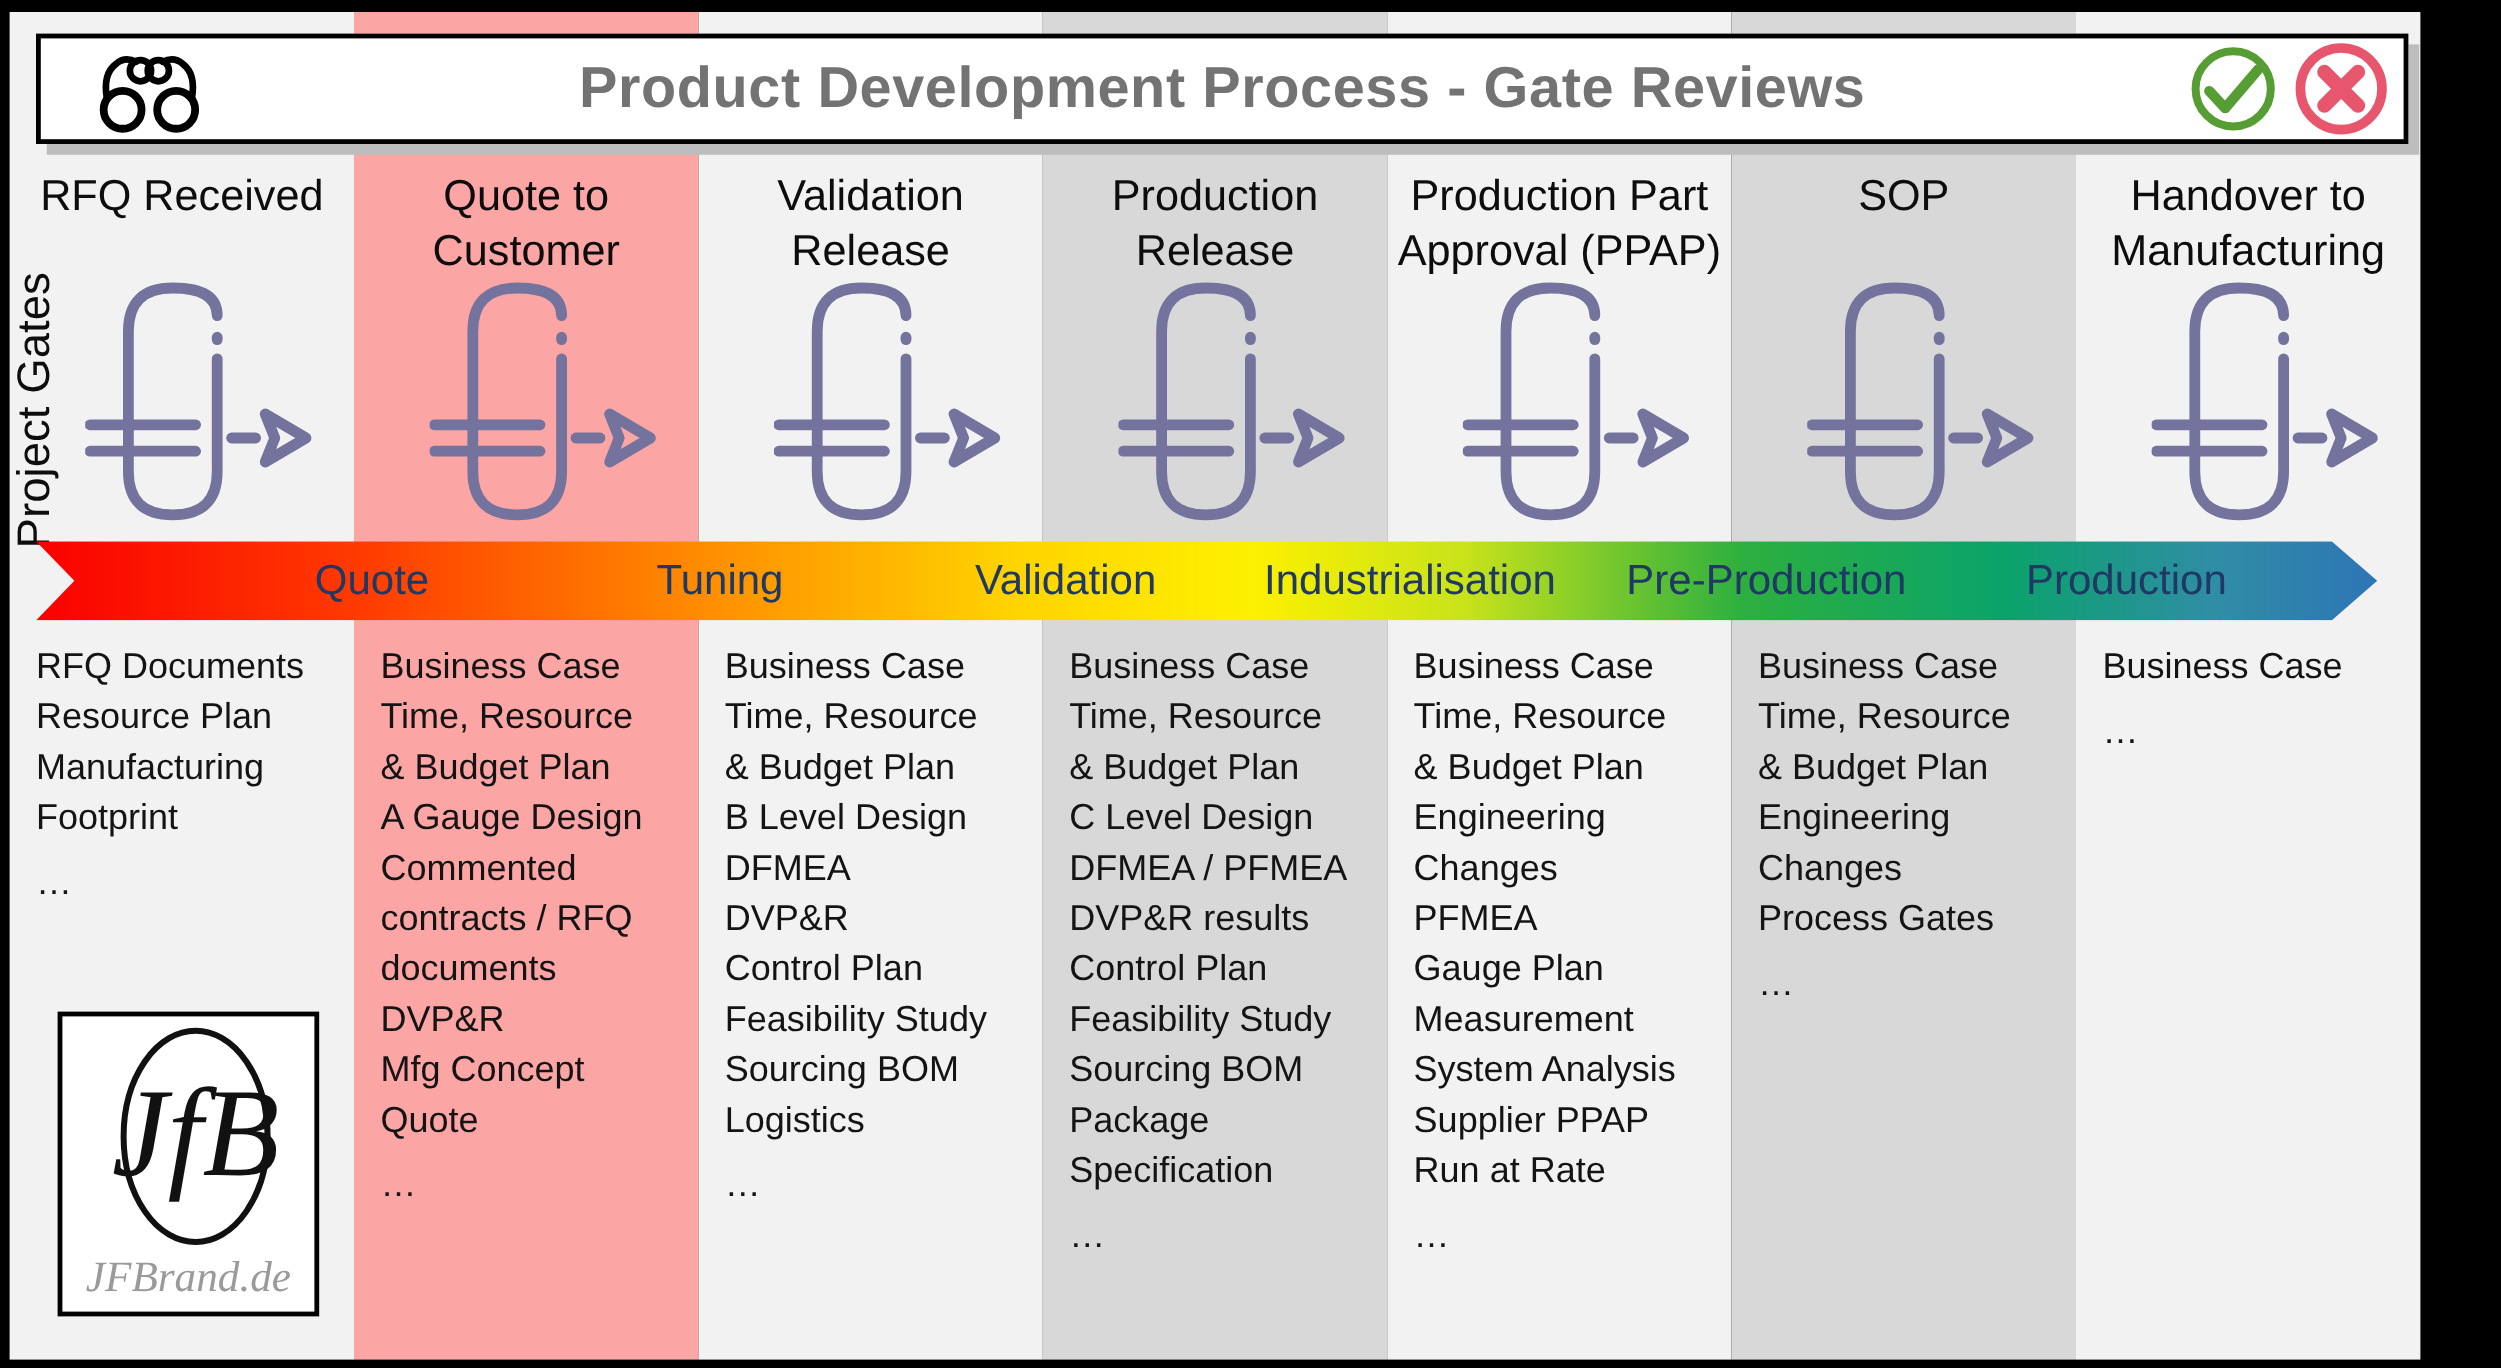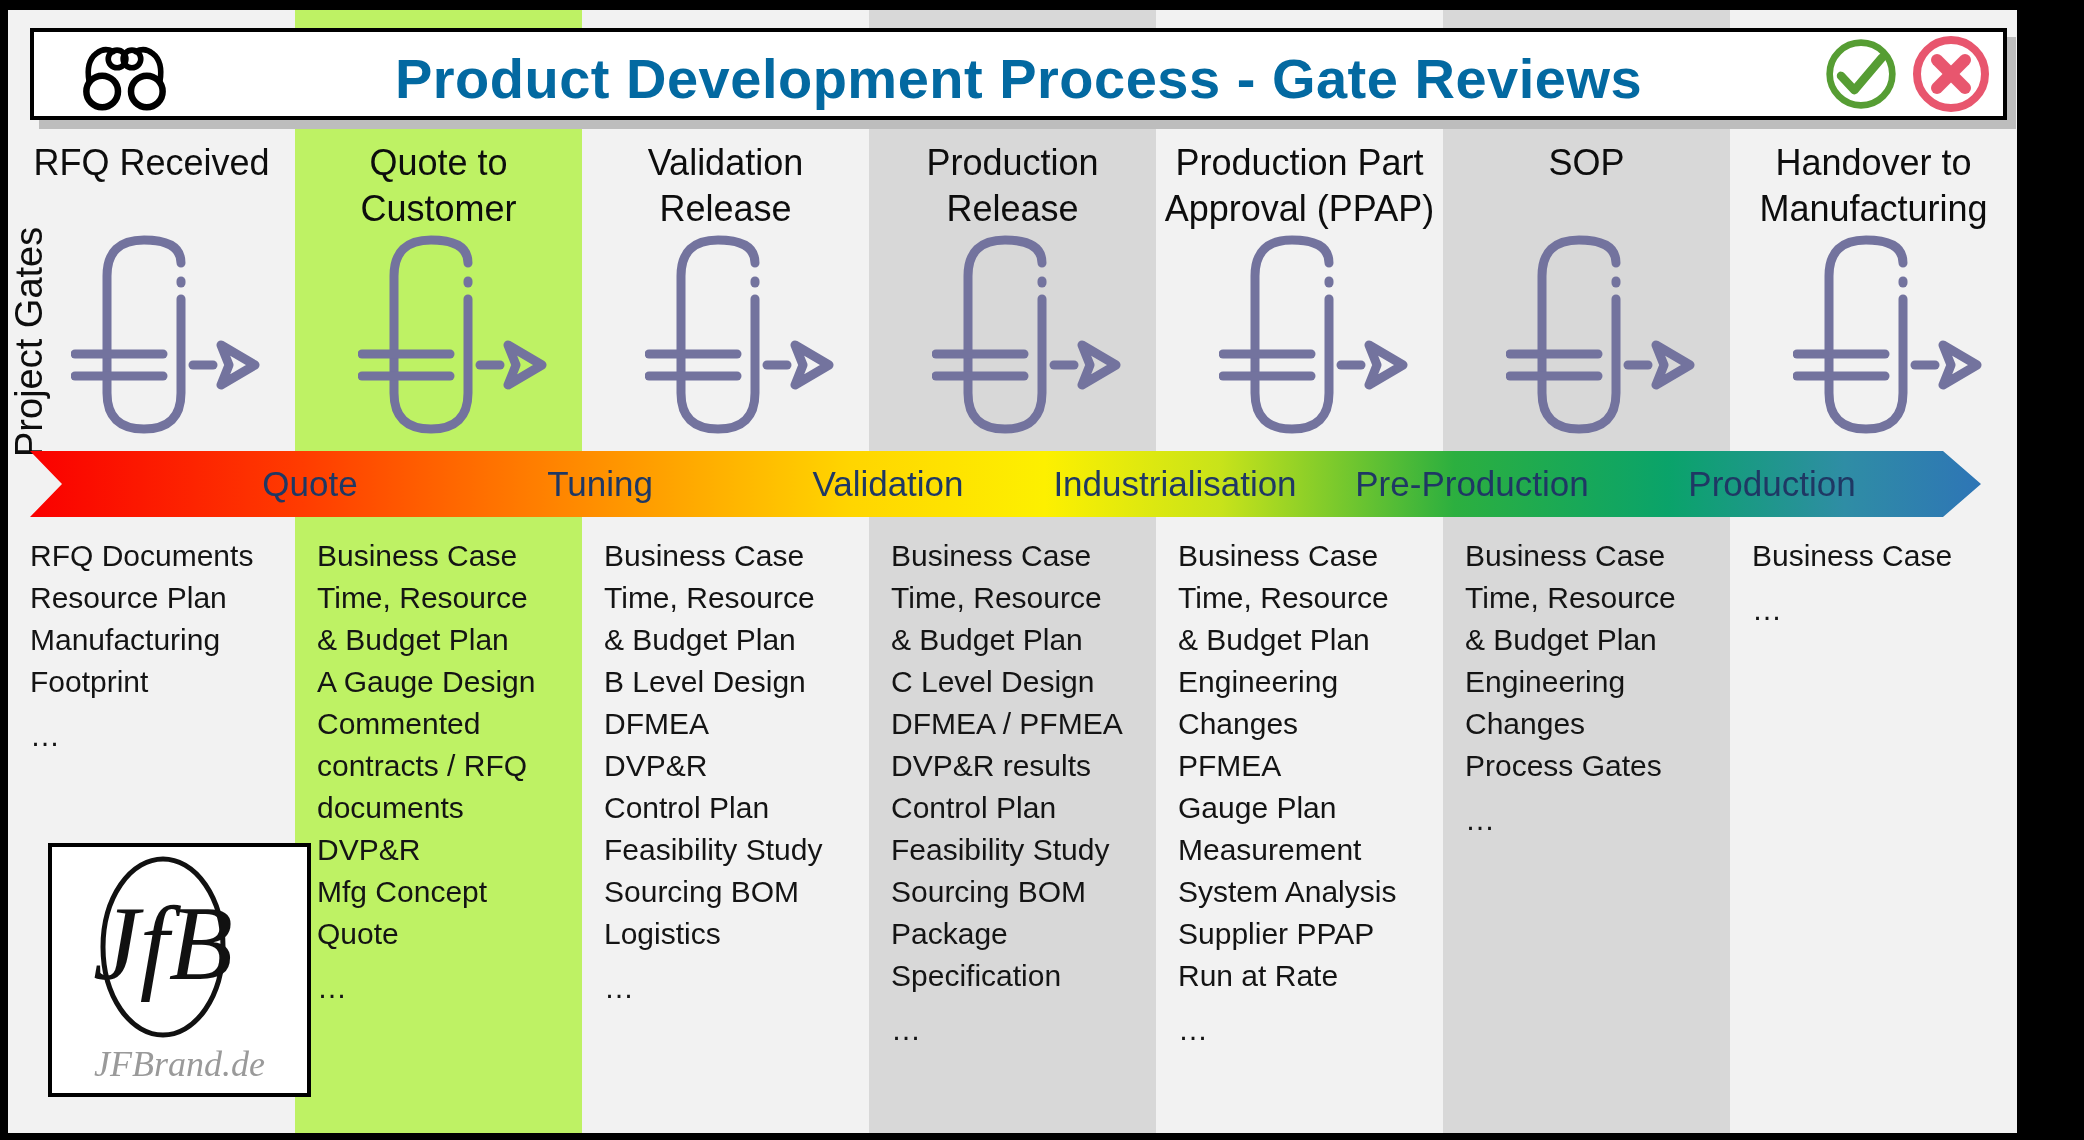--- a/index.html
+++ b/index.html
@@ -11,34 +11,34 @@
                   color:#0d0d0d;white-space:pre-line;}
   .gate{height:200px;display:flex;justify-content:center;transform:translateX(14px);}
   .gate svg{display:block;}
   .items{margin-top:100px;padding-left:22px;padding-right:6px;font-size:30px;line-height:42px;
          color:#141414;}
   .items div{white-space:pre-line;}
   .more{padding-left:22px;margin-top:16px;font-size:30px;color:#141414;}
   
   .header{position:absolute;left:30px;top:28px;width:1977px;height:92px;background:#fff;
           border:4px solid #000;box-sizing:border-box;box-shadow:9px 9px 0 #bdbdbd;}
-  .header .title{position:absolute;left:0;right:0;top:14px;text-align:center;font-size:56px;
-                 font-weight:bold;color:#0369a1;letter-spacing:.5px;}
+  .header .title{position:absolute;left:0;right:0;top:14px;text-align:center;font-size:48px;
+                 font-weight:bold;color:#737373;letter-spacing:.5px;}
   .binocs{position:absolute;left:44px;top:11px;}
   .status{position:absolute;right:12px;top:2px;display:flex;gap:12px;align-items:center;height:84px;}
   
   .side-label{position:absolute;left:8px;top:212px;height:245px;display:flex;align-items:center;
               writing-mode:vertical-rl;transform:rotate(180deg);font-size:38px;color:#0d0d0d;}
   
   .band{position:absolute;left:30px;top:451px;width:1951px;height:66px;
         clip-path:polygon(0 0,1913px 0,1951px 33px,1913px 66px,0 66px,32px 33px);}
   .phase-label{position:absolute;top:451px;height:66px;display:flex;align-items:center;
                transform:translateX(-50%);font-size:35px;white-space:nowrap;}
   
-  .logo{position:absolute;left:48px;top:843px;width:263px;height:254px;background:#fff;
+  .logo{position:absolute;left:48px;top:843px;width:218px;height:254px;background:#fff;
         border:4px solid #000;box-sizing:border-box;}
   .logo .site{position:absolute;left:0;right:0;bottom:8px;text-align:center;
               font-family:"Liberation Serif",serif;font-style:italic;font-size:36px;color:#9a9a9a;}
 </style>
 </head>
 <body>
 
 <div class="canvas">
 
   <div id="columns">
@@ -56,21 +56,21 @@
       </div>
       <div class="items">
           <div>RFQ Documents</div>
           <div>Resource Plan</div>
           <div>Manufacturing
 Footprint</div>
         </div>
       <div class="more">…</div>
     </div>
 
-    <div class="col" style="left: 295px; background: #bef264;">
+    <div class="col" style="left: 295px; background: #fca5a5;">
       <div class="col-title">Quote to
 Customer</div>
       <div class="gate">
         <svg width="190" height="200" viewBox="0 0 190 200" fill="none" stroke="var(--gate)" stroke-width="9" stroke-linecap="round" stroke-linejoin="round">
           <path d="M110 64 L110 158 Q110 194 73 194 Q36 194 36 158 L36 41 Q36 5 73 5 Q110 5 110 28"></path>
           <path d="M110 46 L110 48"></path>
           <path d="M4 119 H92"></path>
           <path d="M4 141 H92"></path>
           <path d="M122 130 H142"></path>
           <path d="M150 110 L184 130 L150 150 L158 130 Z"></path>

